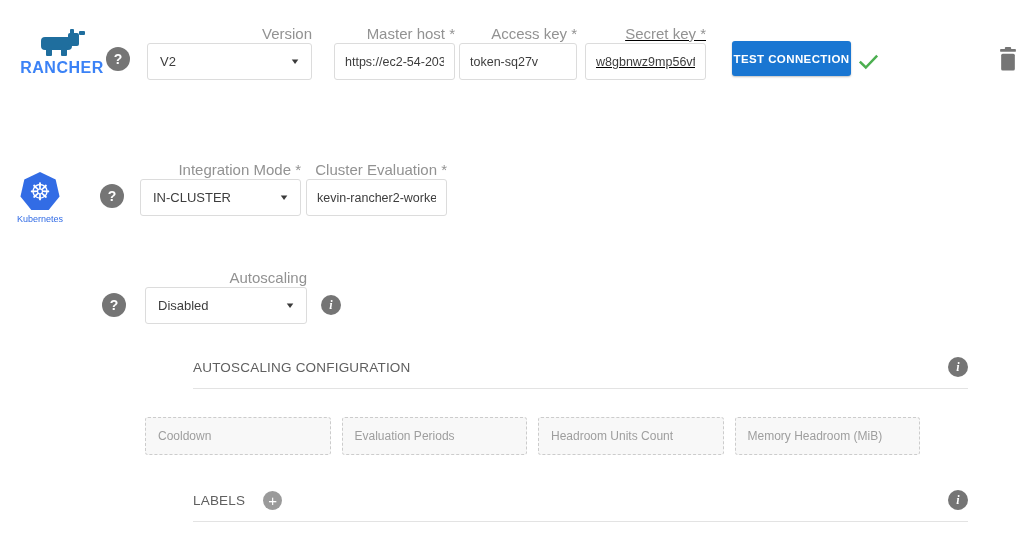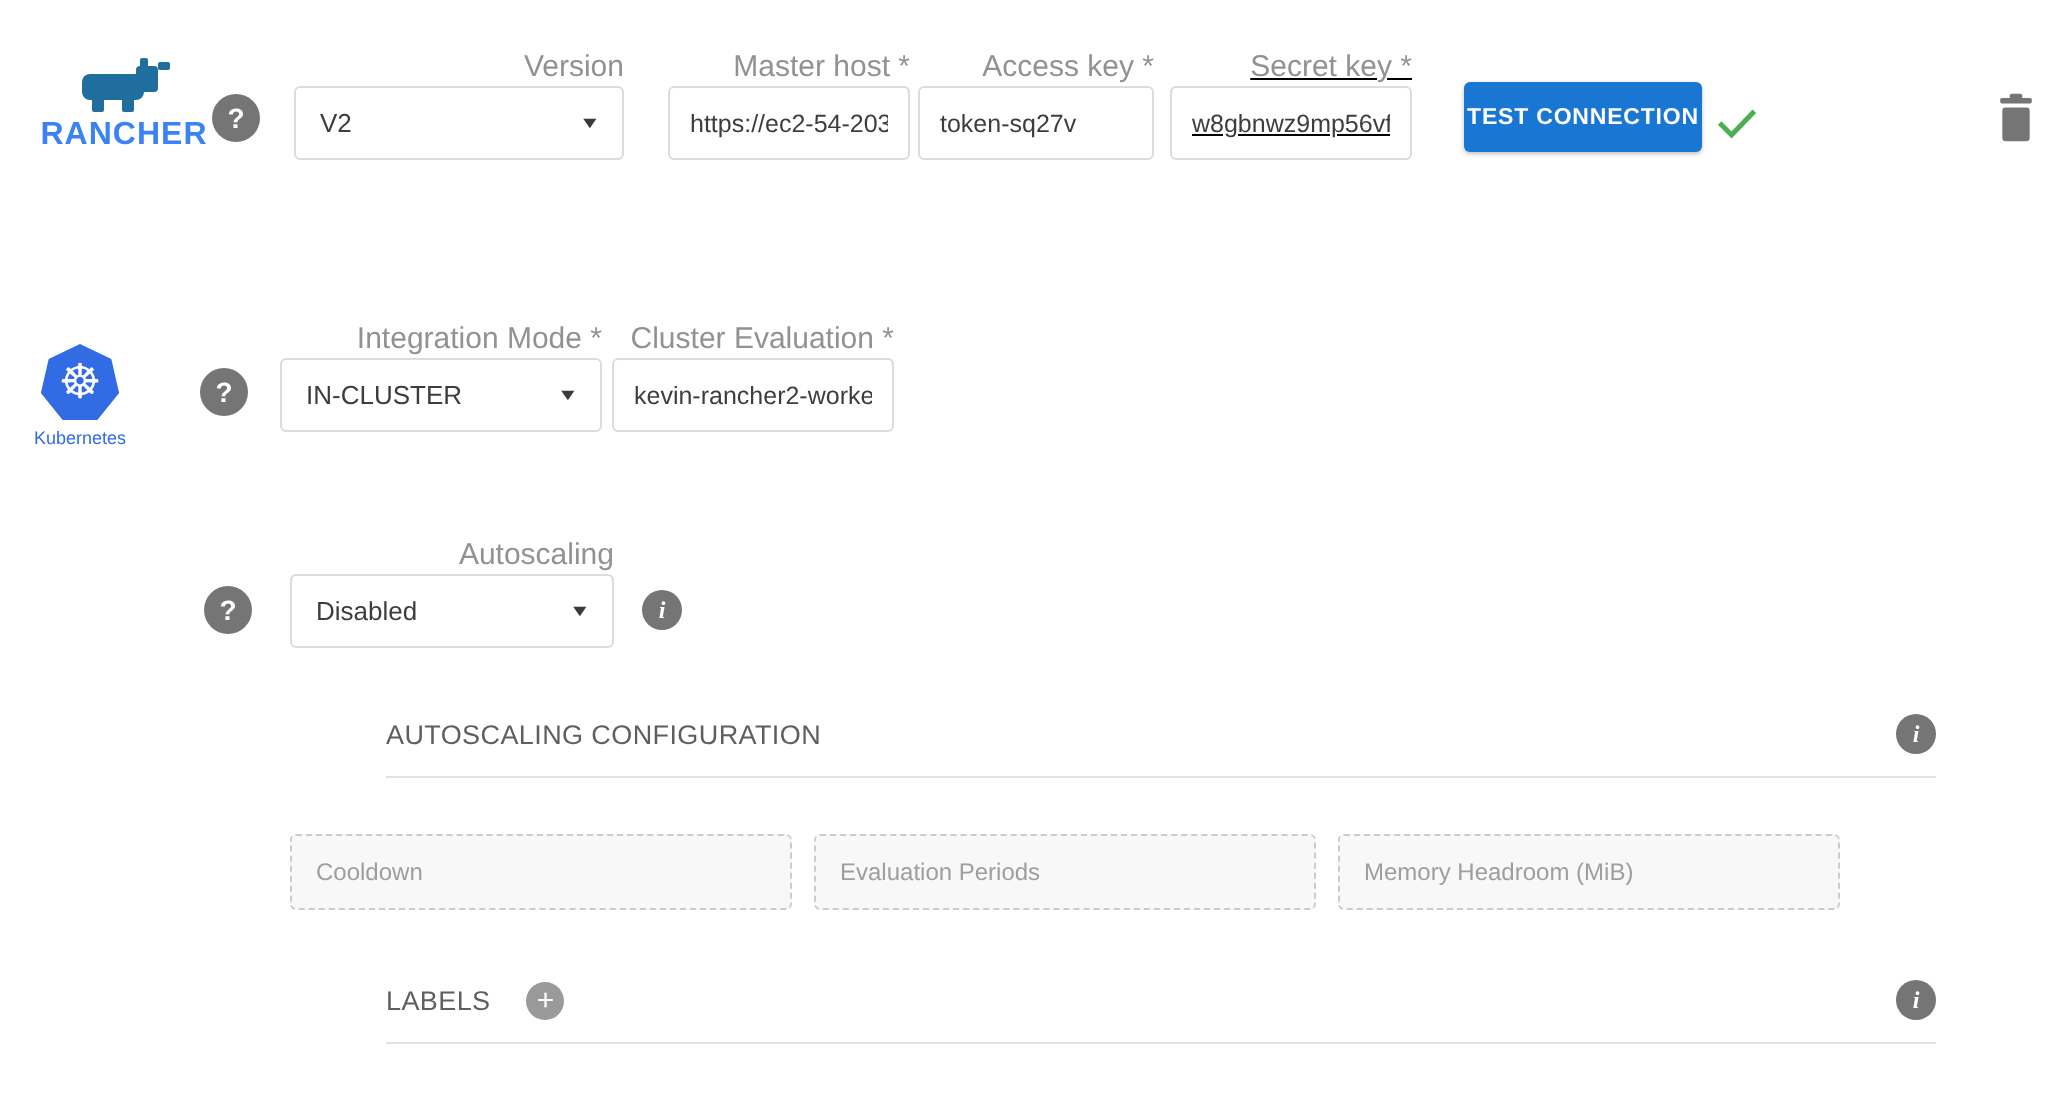--- a/index.html
+++ b/index.html
@@ -160,20 +160,21 @@
   <div class="sec-head">
     <span class="sec-title">AUTOSCALING CONFIGURATION</span>
     <span class="round-icon info">i</span>
   </div>
   <div class="divider"></div>
 </div>
 
 <div class="abs dashed-row">
   <input type="text" disabled="" placeholder="Cooldown" style="">
   <input type="text" disabled="" placeholder="Evaluation Periods" style="">
+  <input type="text" disabled="" placeholder="Headroom Units Count" style="">
   <input type="text" disabled="" placeholder="Memory Headroom (MiB)" style="">
 </div>
 
 <div class="abs section" style="top:490px;">
   <div class="sec-head labels-head">
     <span class="sec-title">LABELS</span>
     <span class="round-icon plus">+</span>
     <span class="round-icon info">i</span>
   </div>
   <div class="divider"></div>

